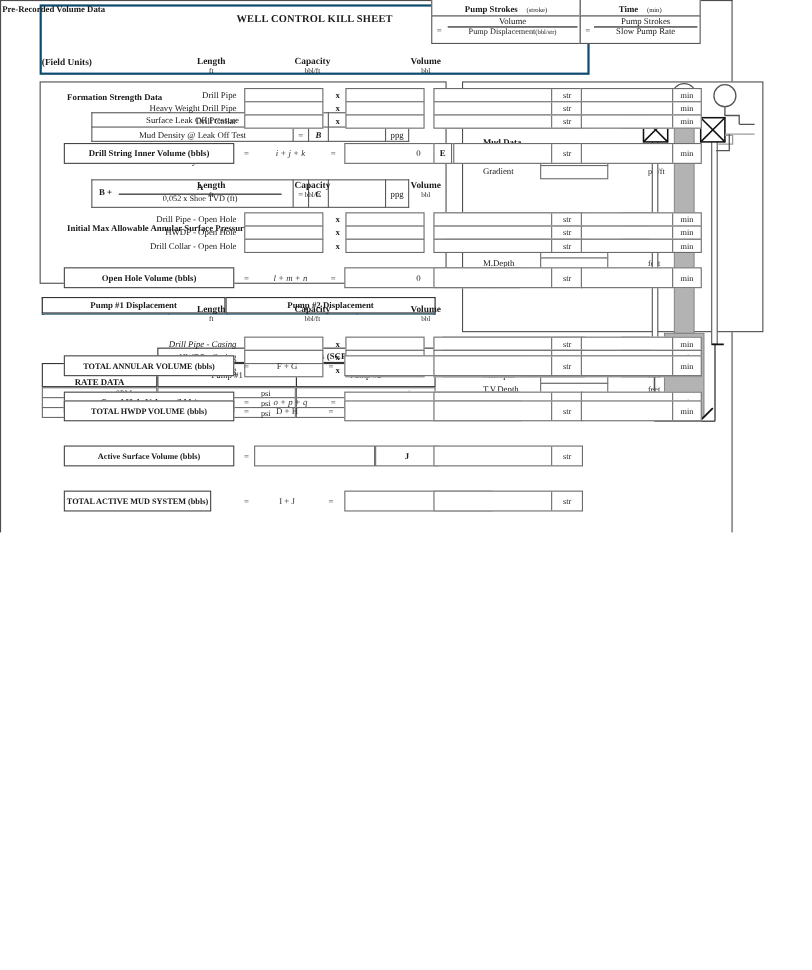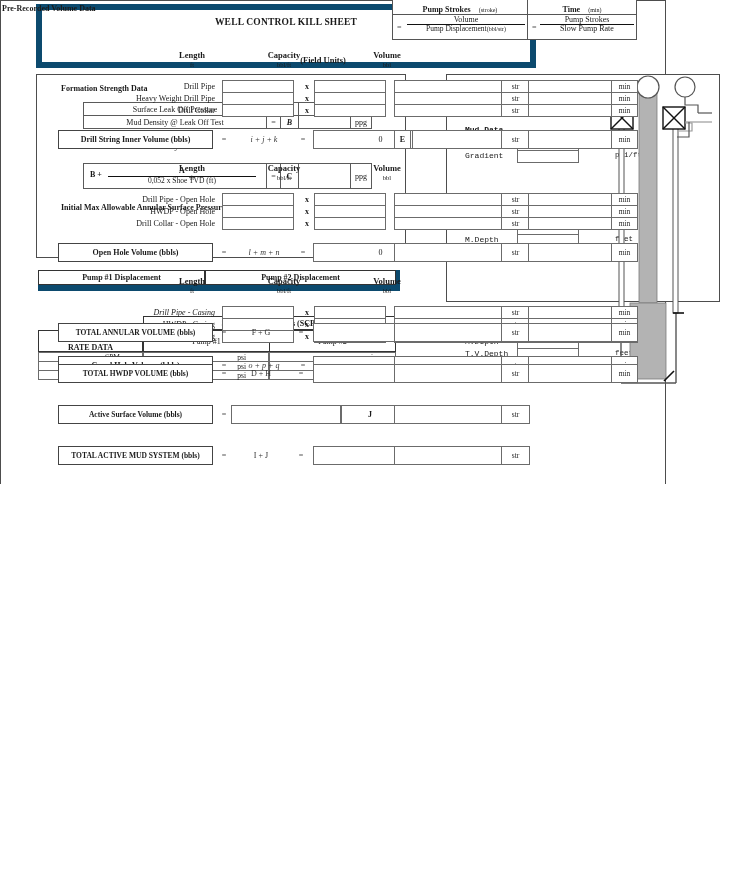--- a/index.html
+++ b/index.html
@@ -9,32 +9,32 @@
     background: #ffffff;
     font-family: "Liberation Serif", "DejaVu Serif", serif;
     color: #1a1a1a;
     position: relative;
     overflow: hidden;
   }
   .page { position:absolute; left:0; top:0; width:738px; height:882px; }
 
   
   .box { position:absolute; border:1px solid #4d4d4d; background:#fff; }
-  .thick { border:6px solid #0c4a6e; }
+  .thick { border:2px solid #0c4a6e; }
 
   .ttl { font-weight:bold; }
 
   
   #hdr-main { left:36px; top:4px; width:500px; height:64px; }
   #hdr-main .l1 { position:absolute; left:0; top:7px; width:100%; text-align:center;
                   font-weight:bold; font-size:9.5px; letter-spacing:.2px; }
   #hdr-main .l2 { position:absolute; left:0; top:26px; width:100%; text-align:center;
                   font-weight:bold; font-size:9px; }
-  #hdr-main .l3 { position:absolute; left:0; top:45px; width:100%; text-align:center;
-                  font-weight:bold; font-size:8.5px;margin-left:37px; }
+  #hdr-main .l3 { position:absolute; left:0; top:45px; width:100%; text-align:left;
+                  font-weight:bold; font-size:8.5px; }
   #hdr-side { left:545px; top:4px; width:157px; height:64px; }
   #hdr-side .lab { position:absolute; left:10px; font-size:8px; }
 
   
   #fsd-panel { left:36px; top:74px; width:370px; height:184px; }
   .lbl-h { position:absolute; font-weight:bold; font-size:8px; }
 
   table.grid { border-collapse:collapse; position:absolute; }
   table.grid td { border:1px solid #5a5a5a; font-size:8px; padding:0; height:13px;
                   vertical-align:middle; background:#fff; }
@@ -43,21 +43,21 @@
   .unit { text-align:center; font-size:7.5px; }
   .bold-it { font-weight:bold; font-style:italic; }
 
   
   .frac { display:inline-block; text-align:center; vertical-align:middle; line-height:1.05; }
   .frac .num { display:block; font-size:8px; padding:0 4px; }
   .frac .den { display:block; border-top:1.6px solid #111; font-size:7.5px; padding:0 4px; }
   .frac.thin .den { border-top:1px solid #111; }
 
   
-  #well-panel { left:446px; top:74px; width:274px; height:228px;font-family:Liberation Mono, monospace; }
+  #well-panel { left:420px; top:74px; width:274px; height:228px; }
   #well-title { position:absolute; left:0; top:14px; width:210px; text-align:center;
                 font-weight:bold; font-size:9px; }
   .wgrp { position:absolute; font-size:8px; }
   .wgrp .gh { font-weight:bold; font-size:8px; margin-bottom:4px; display:block; }
   .wrow { position:relative; height:13px; }
   .wrow .nm { position:absolute; left:0; top:1px; font-size:8px; }
   .wrow .ip { position:absolute; left:52px; top:0; width:62px; height:13px;
               border:1px solid #6b6b6b; background:#fff; }
   .wrow .un { position:absolute; left:118px; top:1px; font-size:7.5px;padding-left:32px; }
 
@@ -537,21 +537,21 @@
         <div class="strbox minbox" style="left:528px;top:364px;width:110px;height:19px;">
           <span class="u" style="line-height: 17px;">min</span>
         </div>
         <div class="sumbox sm" style="left:58px;top:405px;width:155px;">Active Surface Volume (bbls)</div>
         <div class="opeq" style="left:219px;top:410px;width:10px;">=</div>
         <div class="vcell" style="left:231px;top:405px;width:110px;height:19px;line-height:18px;"></div>
         <div class="tag tagb" style="left:341px;top:405px;width:58px;height:19px;line-height:18px;">J</div>
         <div class="strbox" style="left:394px;top:405px;width:136px;height:19px;">
           <span class="u" style="line-height: 17px;">str</span>
         </div>
-        <div class="sumbox sm" style="left:58px;top:446px;width:155px;">TOTAL ACTIVE MUD SYSTEM (bbls)</div>
+        <div class="sumbox sm" style="left:58px;top:446px;width:134px;">TOTAL ACTIVE MUD SYSTEM (bbls)</div>
         <div class="opeq" style="left:219px;top:451px;width:10px;">=</div>
         <div class="formula up" style="left:231px;top:451px;width:60px;">I + J</div>
         <div class="opeq" style="left:296px;top:451px;width:10px;">=</div>
         <div class="vcell" style="left:313px;top:446px;width:135px;height:19px;line-height:18px;"></div>
         <div class="strbox" style="left:394px;top:446px;width:136px;height:19px;">
           <span class="u" style="line-height: 17px;">str</span>
         </div>
       </div>
   </div>
 </div>

